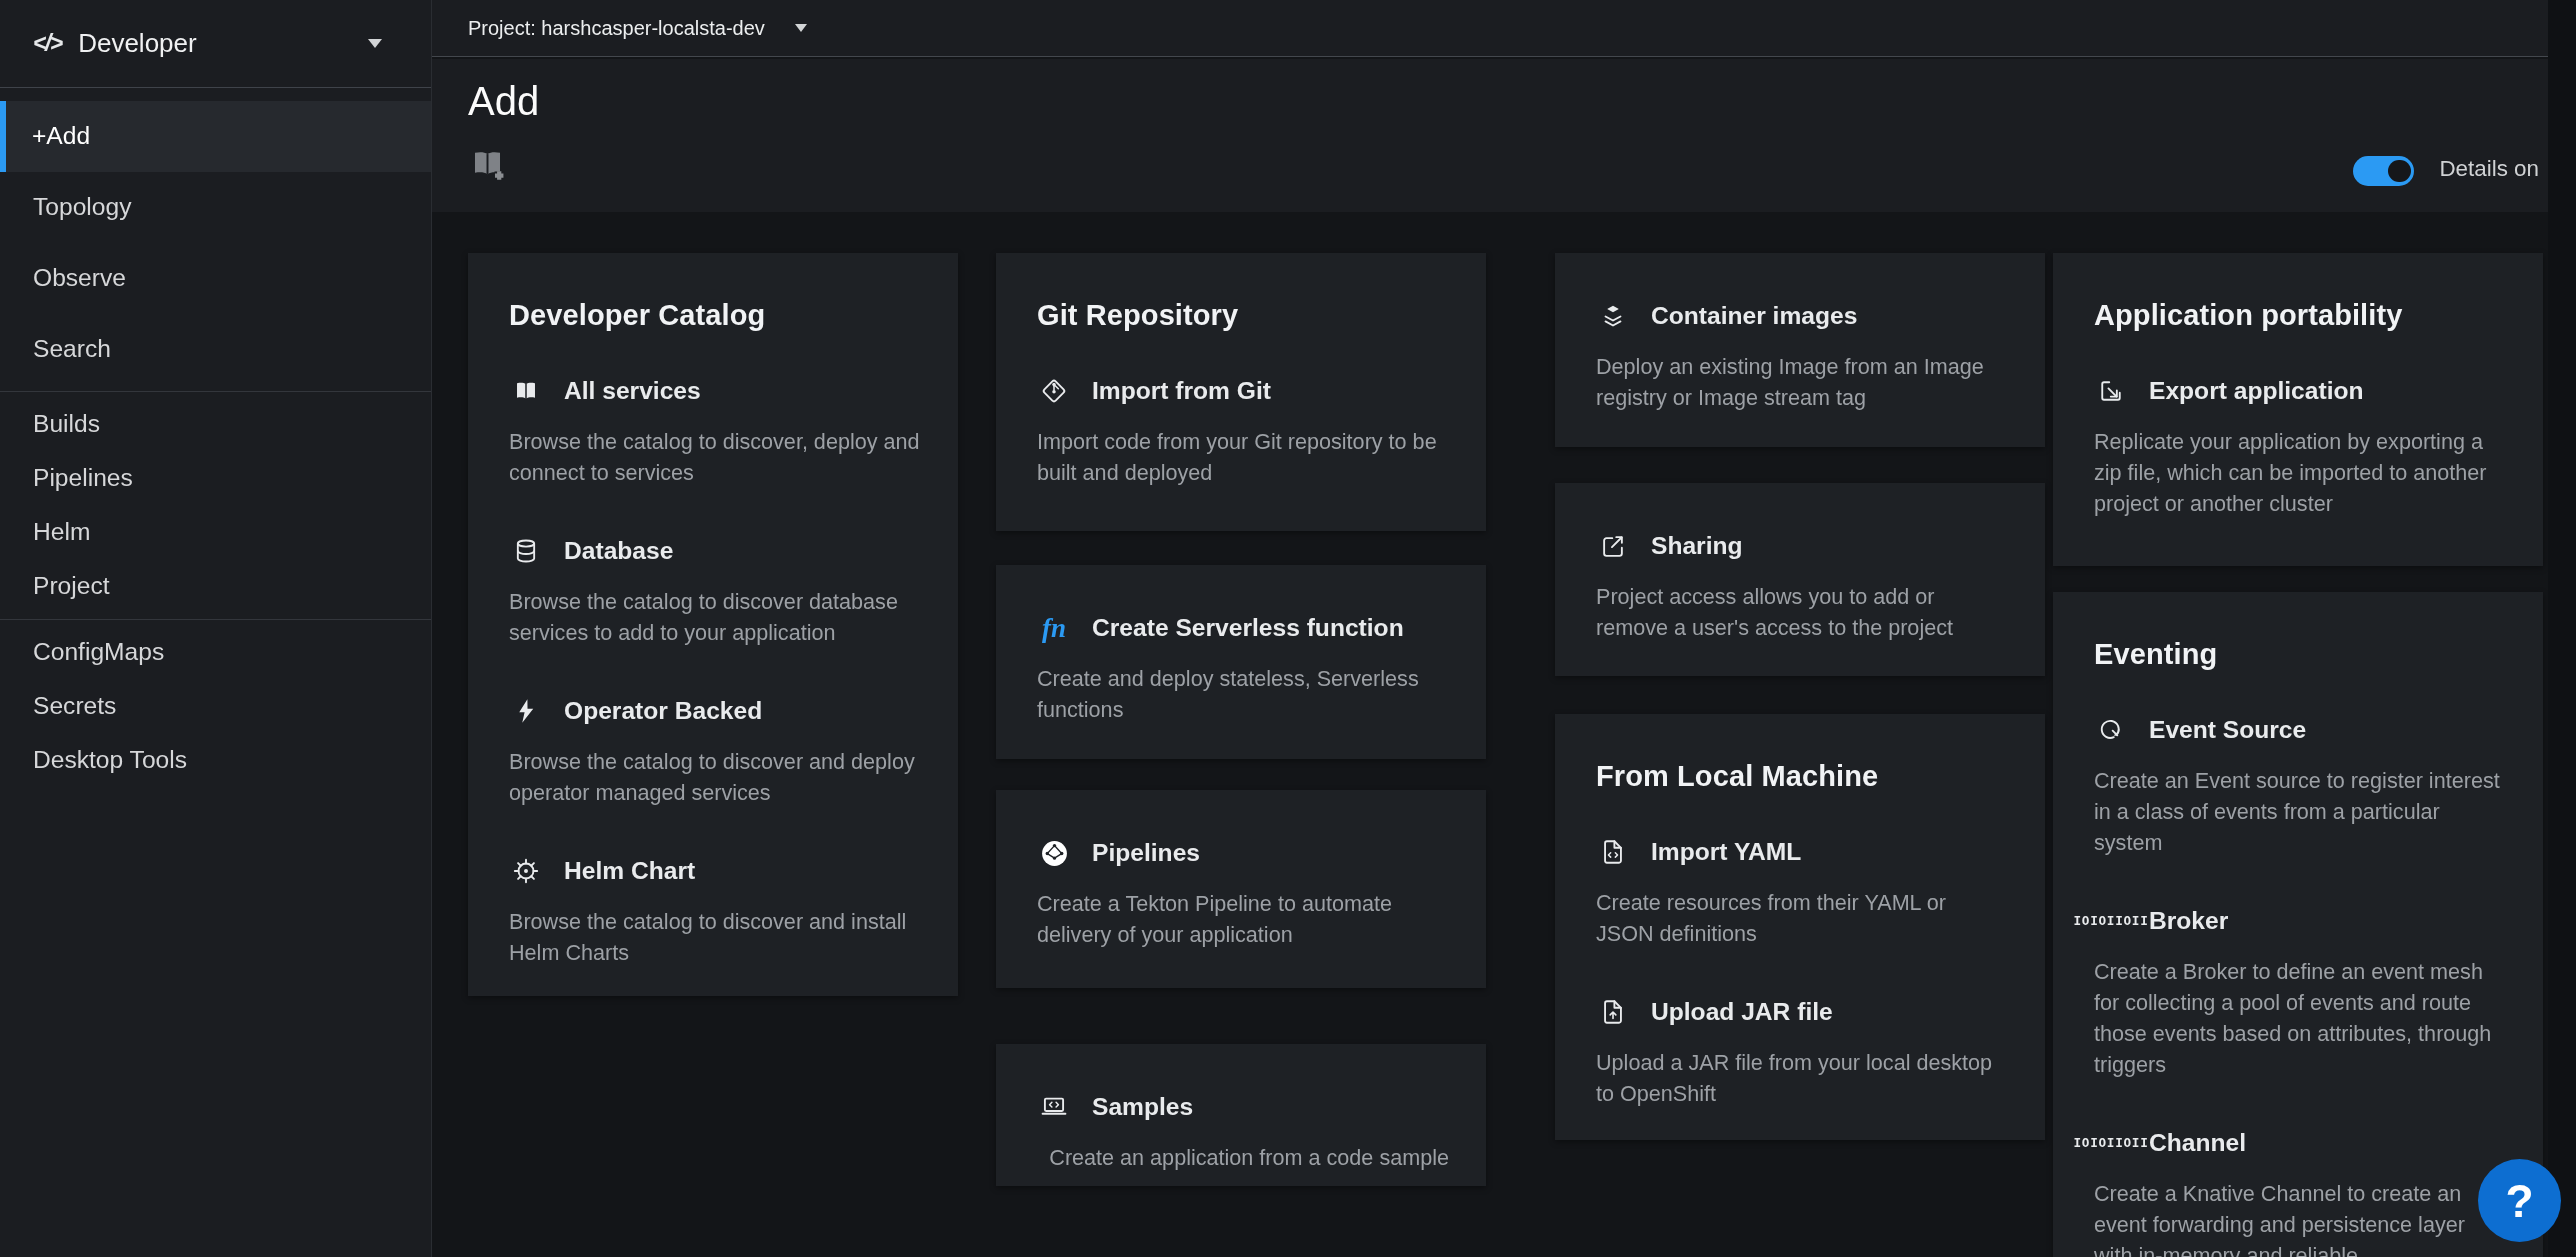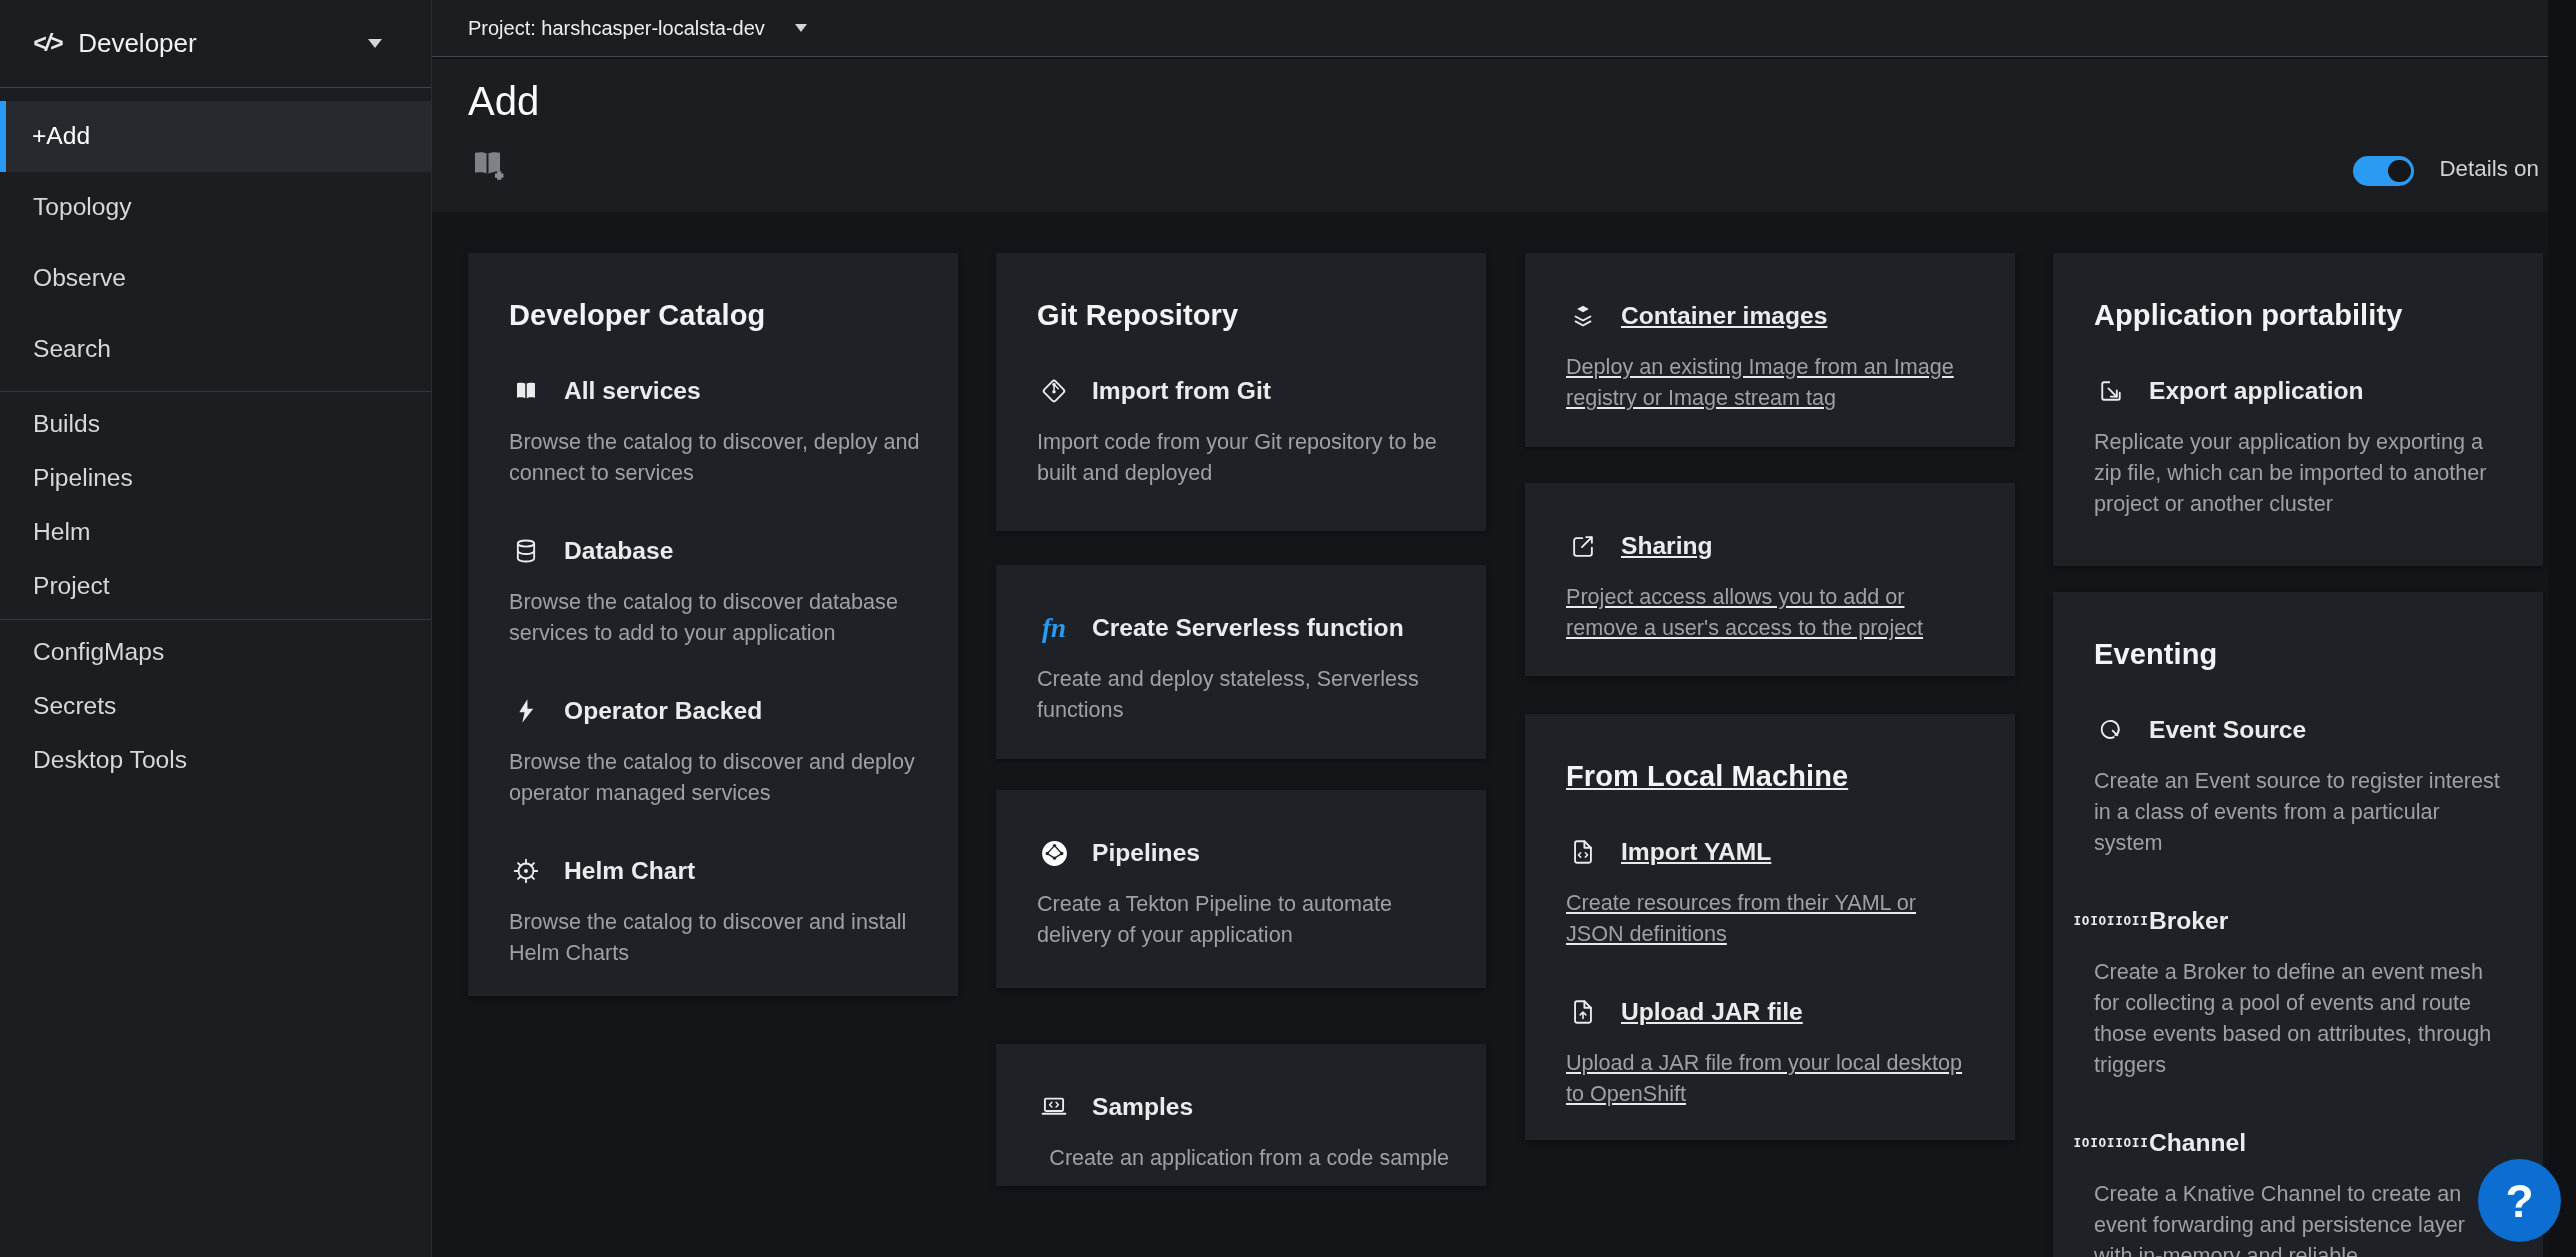--- a/index.html
+++ b/index.html
@@ -265,21 +265,21 @@
                     <path d="M2.2 17.8h19.6"></path>
                     <path d="M10.2 8l-2 2 2 2M13.8 8l2 2-2 2" stroke-width="1.3"></path>
                   </svg>
                 </span>
                 <span class="item-title">Samples</span>
               </div>
               <div class="item-desc">Create an application from a code sample</div>
             </div>
           </div>
         </div>
-        <div class="col" style="left: 1093px; text-decoration: underline;">
+        <div class="col" style="left: 1123px;">
           <div class="card" style="height: 194px; margin-top: 0px;">
             <div class="cat-item">
               <div class="item-head">
                 <span class="icon">
                   <svg width="28" height="28" viewBox="0 0 24 24" fill="none" stroke="currentColor" stroke-width="1.6" stroke-linecap="round" stroke-linejoin="round">
                     <path d="M12 3.2 17 6l-5 2.8L7 6l5-2.8z" fill="currentColor" stroke="none"></path>
                     <path d="M5.6 12.4 12 15.9l6.4-3.5M5.6 16.6 12 20.1l6.4-3.5"></path>
                   </svg>
                 </span>
                 <span class="item-title">Container images</span>

